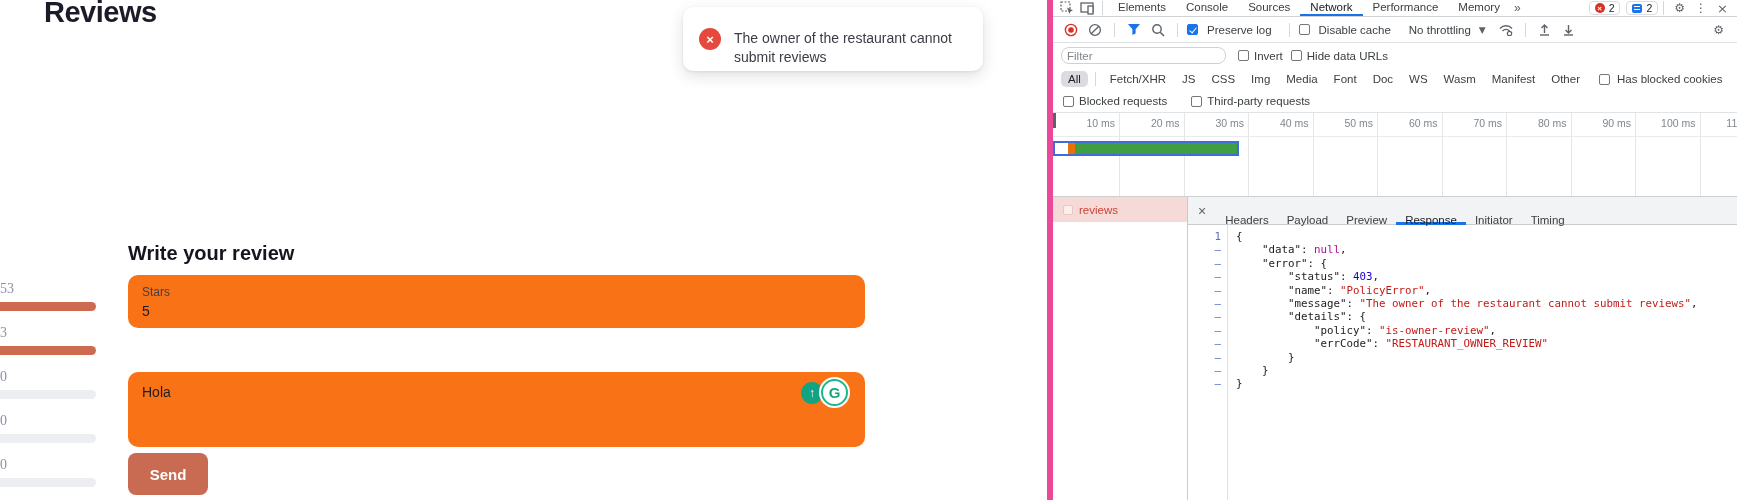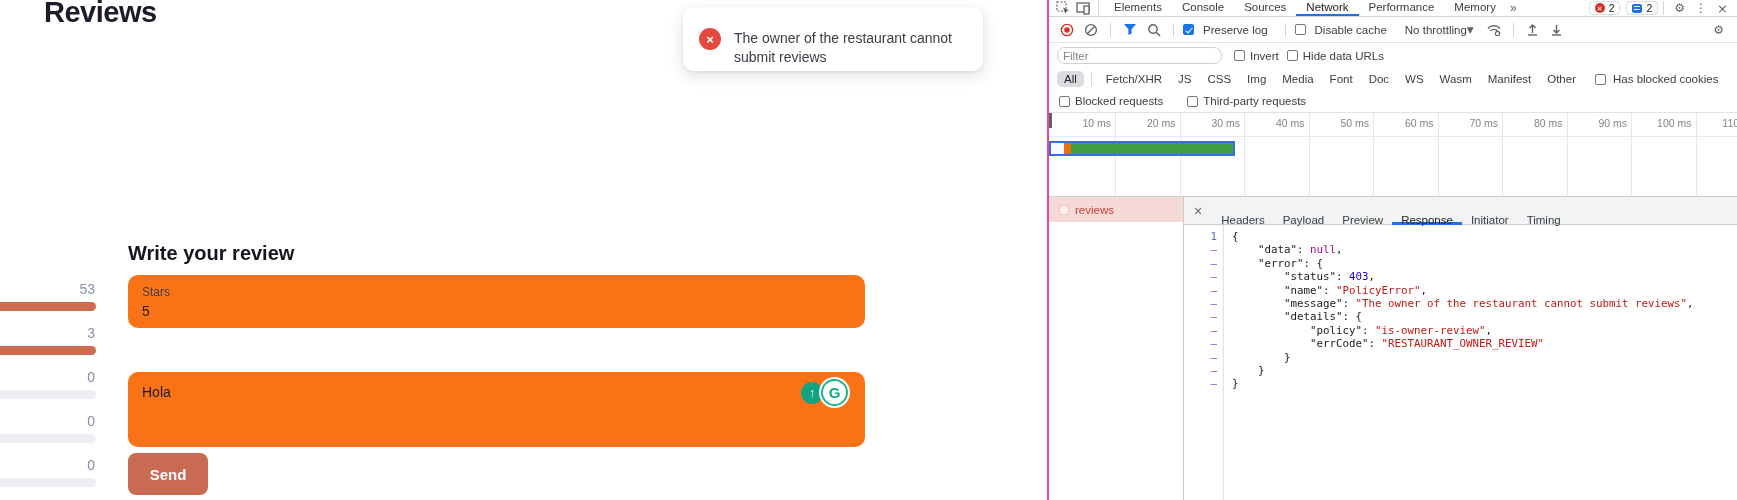--- a/index.html
+++ b/index.html
@@ -13,21 +13,21 @@
 
   .toast { position:absolute; left:683px; top:7px; width:300px; height:64px; background:#fff;
            border-radius:10px; box-shadow:0 1px 3px rgba(0,0,0,.08), 0 5px 16px rgba(0,0,0,.12);
            display:flex; align-items:center; padding:0 18px 0 16px; gap:13px; }
   .toast-icon { width:22px; height:22px; border-radius:50%; background:#e5493e; flex:0 0 22px;
                 color:#fff; font-size:13px; font-weight:700; display:flex; align-items:center; justify-content:center; }
   .toast-msg { font-size:14px; color:#3c3c46; line-height:19px;margin-top:17px; }
 
   .ratings { position:absolute; left:0; top:281px; width:100px; }
   .rrow { position:absolute; left:0; width:96px; }
-  .rnum { position:absolute; top:0; left:0; width:95px; text-align:right; font-size:14px; color:#8b92a5; }
+  .rnum { position:absolute; top:0; left:0; width:95px; text-align:left; font-size:14px; color:#8b92a5;font-family:Liberation Serif, serif; }
   .rbar { position:absolute; top:21px; left:0; width:96px; height:9px; border-radius:0 5px 5px 0; background:#eceef1; }
   .rbar.filled { background:#cd6b50; }
 
   .review-heading { position:absolute; left:128px; top:242px; font-size:20px; font-weight:800; color:#15151f; }
 
   .field { position:absolute; left:128px; width:737px; background:#f97316; border-radius:10px; }
   .stars-field { top:275px; height:53px; padding:10px 14px; }
   .field-label { font-size:12px; color:#41414b; }
   .field-value { font-size:14px; color:#1d1d26; margin-top:4px; }
   .text-field { top:372px; height:75px; padding:12px 14px; }
@@ -37,21 +37,21 @@
                display:flex; align-items:center; justify-content:center; }
   .gram-g { position:absolute; left:20px; top:0; width:27px; height:27px; border-radius:50%;
             background:#fff; border:2px solid #1cb78d; color:#15a67f; font-size:15px; font-weight:800;
             display:flex; align-items:center; justify-content:center; box-shadow:0 0 0 2px #fff; }
   .send-btn { position:absolute; left:128px; top:453px; width:80px; height:42px; border:none;
               background:#c96a52; color:#fff; font-family:"Liberation Sans",sans-serif;
               font-size:15px; font-weight:600; border-radius:8px; cursor:pointer; }
 
   
   .dt { position:absolute; left:1047px; top:0; width:690px; height:500px; background:#fff;
-        border-left:2px solid #ec4899; font-size:11.5px; color:#3c4043; }
+        border-left:6px solid #ec4899; font-size:11.5px; color:#3c4043; }
   .dt-row { position:absolute; left:0; right:0; display:flex; align-items:center; }
   .sep { width:1px; height:14px; background:#d5d8db; margin:0 5px; flex:0 0 1px; }
 
   .r1 { top:0; height:17px; border-bottom:1px solid #d0d3d6; padding:0 4px; }
   .main-tab { padding:0 10px; height:16px; line-height:15px; color:#3c4043; cursor:pointer; }
   .main-tab.sel { color:#1a1a1a; border-bottom:2px solid #1a73e8; font-weight:400; }
   .more-tabs { color:#5f6368; padding:0 4px; font-size:12px; }
   .badge { display:flex; align-items:center; gap:4px; border:1px solid #dadce0; border-radius:4px;
            padding:0 5px; height:14px; margin-left:6px; font-size:10.5px; color:#202124; }
   .err-dot { width:10px; height:10px; border-radius:50%; background:#d93025; color:#fff; font-size:8px;
@@ -62,21 +62,21 @@
   .txticon { color:#5f6368; font-family:"DejaVu Sans",sans-serif; padding:0 5px; font-size:12px; }
 
   .r2 { top:17px; height:26px; border-bottom:1px solid #e0e3e6; padding:0 8px; gap:4px; }
   .icbtn { width:20px; height:18px; display:flex; align-items:center; justify-content:center; cursor:pointer; }
   .cb { position:relative; width:11px; height:11px; border:1px solid #767676; border-radius:2px; background:#fff;
         flex:0 0 11px; margin-right:5px; cursor:pointer; }
   .cb.on { background:#1a73e8; border-color:#1a73e8; }
   .cb.on::after { content:""; position:absolute; left:3px; top:0.5px; width:3px; height:6px;
                   border:solid #fff; border-width:0 1.8px 1.8px 0; transform:rotate(40deg); }
   .lbl { color:#3c4043; margin-right:8px; white-space:nowrap; }
-  .ddl { display:flex; align-items:center; gap:0; margin:12px 6px; cursor:pointer; white-space:nowrap; }
+  .ddl { display:flex; align-items:center; gap:8px; margin:12px 6px; cursor:pointer; white-space:nowrap; }
   .caret { font-family:"DejaVu Sans",sans-serif; font-size:9px; color:#5f6368; }
   .r2-right { margin-left:auto; }
 
   .r3 { top:43px; height:25px; padding:0 8px; }
   .filter-input { width:165px; height:17px; border:1px solid #cfd1d4; background:#fff; border-radius:8px;
                   font-family:"Liberation Sans",sans-serif; font-size:11.5px; color:#202124;
                   padding:0 5px; margin-right:12px; }
   .filter-input::placeholder { color:#80868b; }
 
   .r4 { top:68px; height:22px; padding:0 8px; gap:2px; }

